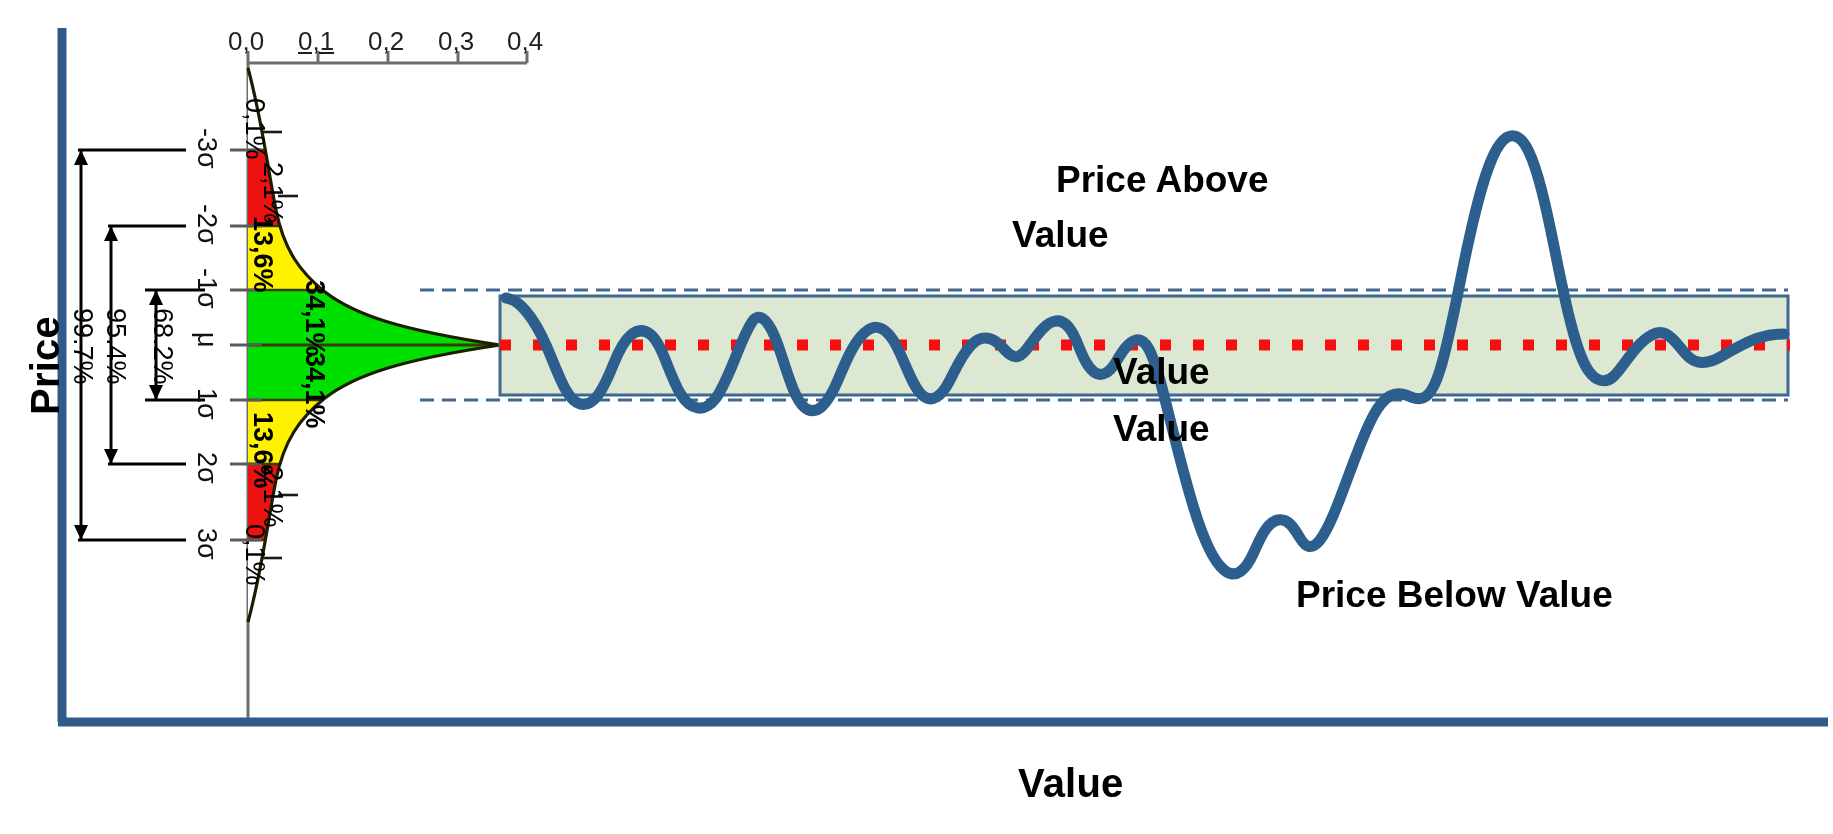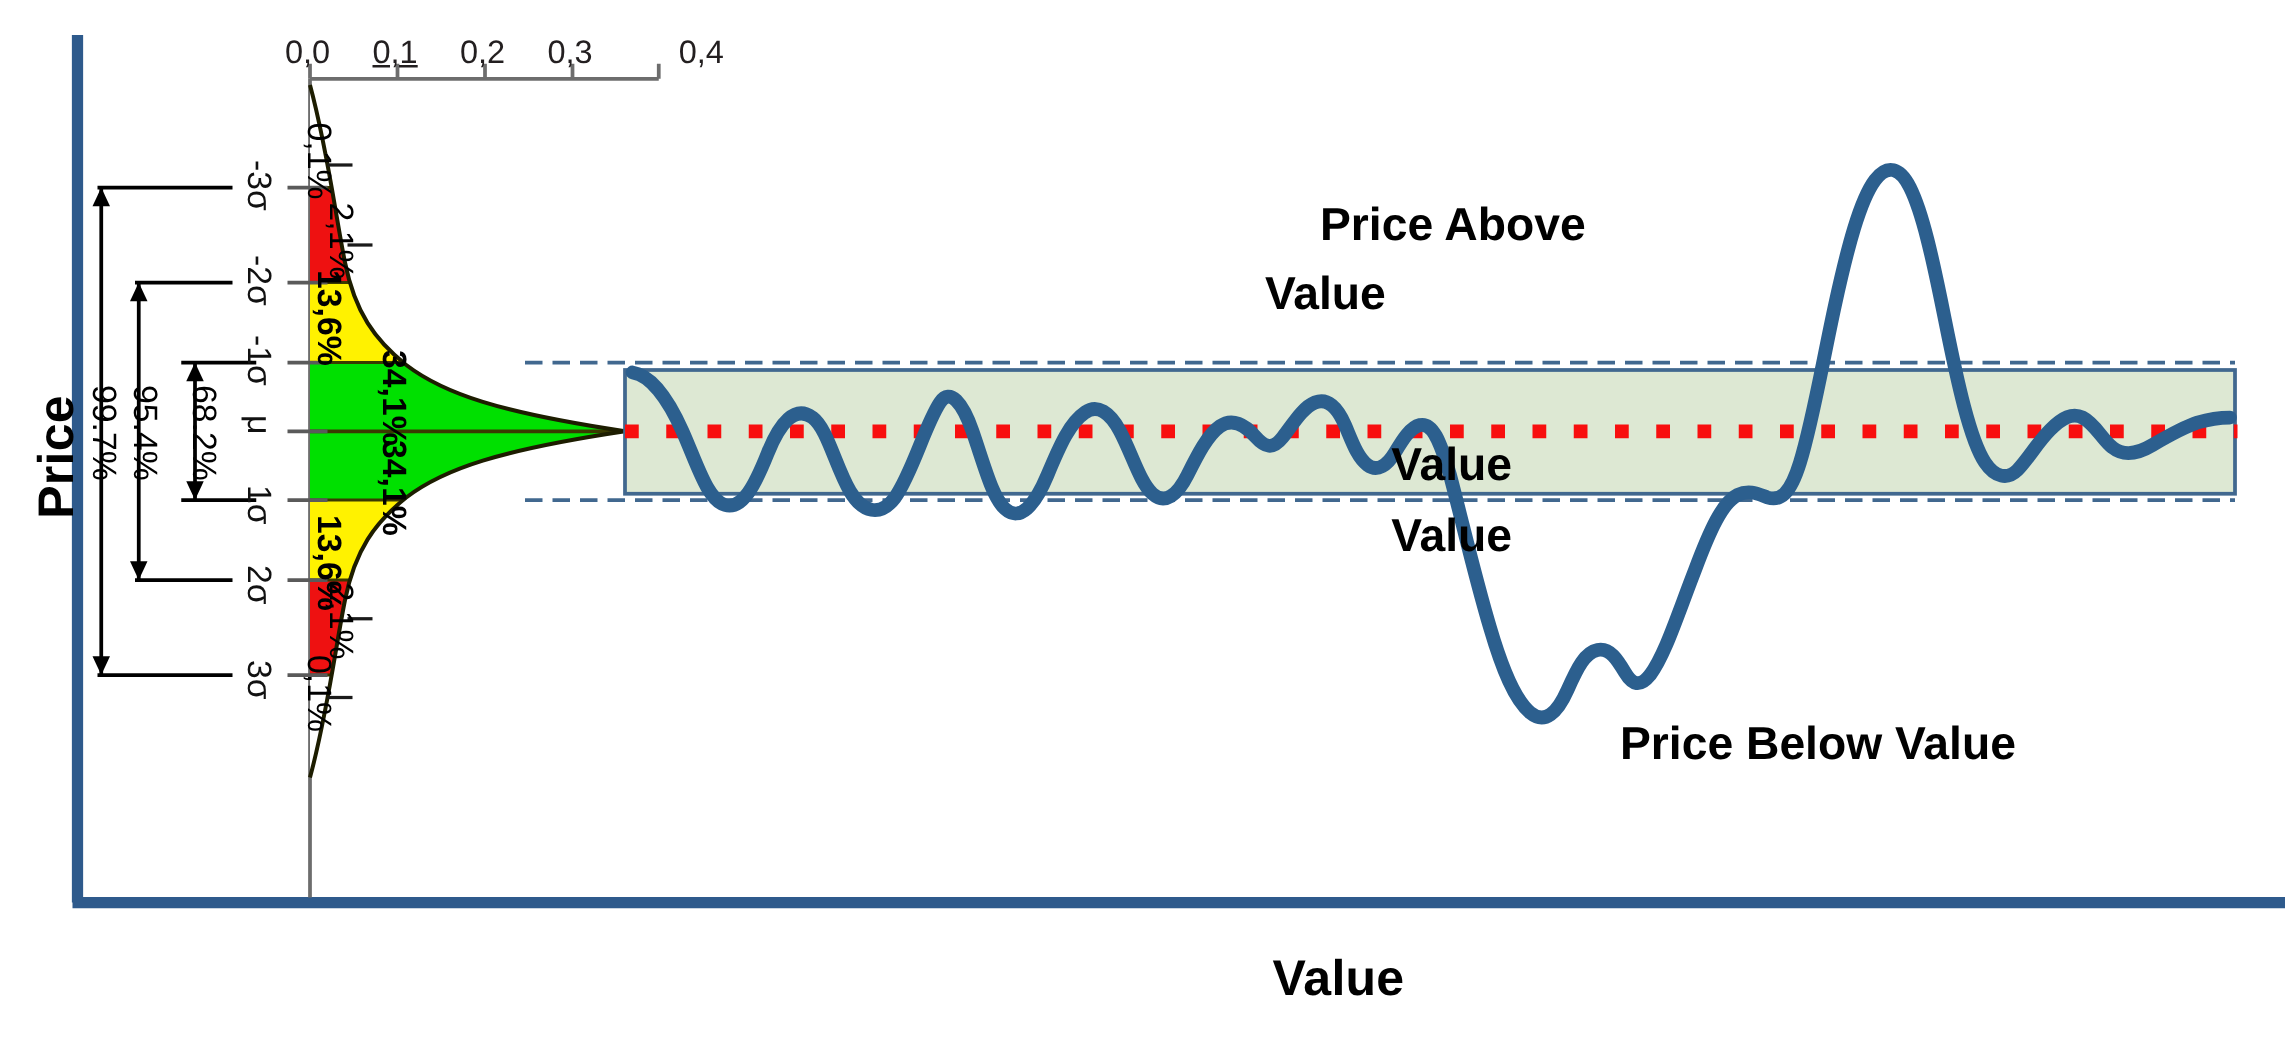--- a/index.html
+++ b/index.html
@@ -214,21 +214,21 @@
              C 1676,339 1682,352 1690,358
              C 1700,366 1712,362 1722,356
              C 1734,349 1746,342 1758,338
              C 1768,335 1776,334 1784,334"></path>
   </svg>
 
   <div class="lbl tick-num" style="left:228px; top:26px;">0,0</div>
   <div class="lbl tick-num" style="left:298px; top:26px;text-decoration:underline;">0,1</div>
   <div class="lbl tick-num" style="left:368px; top:26px;">0,2</div>
   <div class="lbl tick-num" style="left:438px; top:26px;">0,3</div>
-  <div class="lbl tick-num" style="left:507px; top:26px;margin-left:36px;">0,4</div>
+  <div class="lbl tick-num" style="left:507px; top:26px;">0,4</div>
 
   <div class="lbl sigma rot90c" style="left:222px; top:128px;">-3σ</div>
   <div class="lbl sigma rot90c" style="left:222px; top:204px;">-2σ</div>
   <div class="lbl sigma rot90c" style="left:222px; top:268px;">-1σ</div>
   <div class="lbl sigma rot90c" style="left:222px; top:332px;">μ</div>
   <div class="lbl sigma rot90c" style="left:222px; top:388px;">1σ</div>
   <div class="lbl sigma rot90c" style="left:222px; top:452px;">2σ</div>
   <div class="lbl sigma rot90c" style="left:222px; top:528px;">3σ</div>
 
   <div class="lbl pct-thin rot90c" style="left:270px; top:98px;">0,1%</div>

